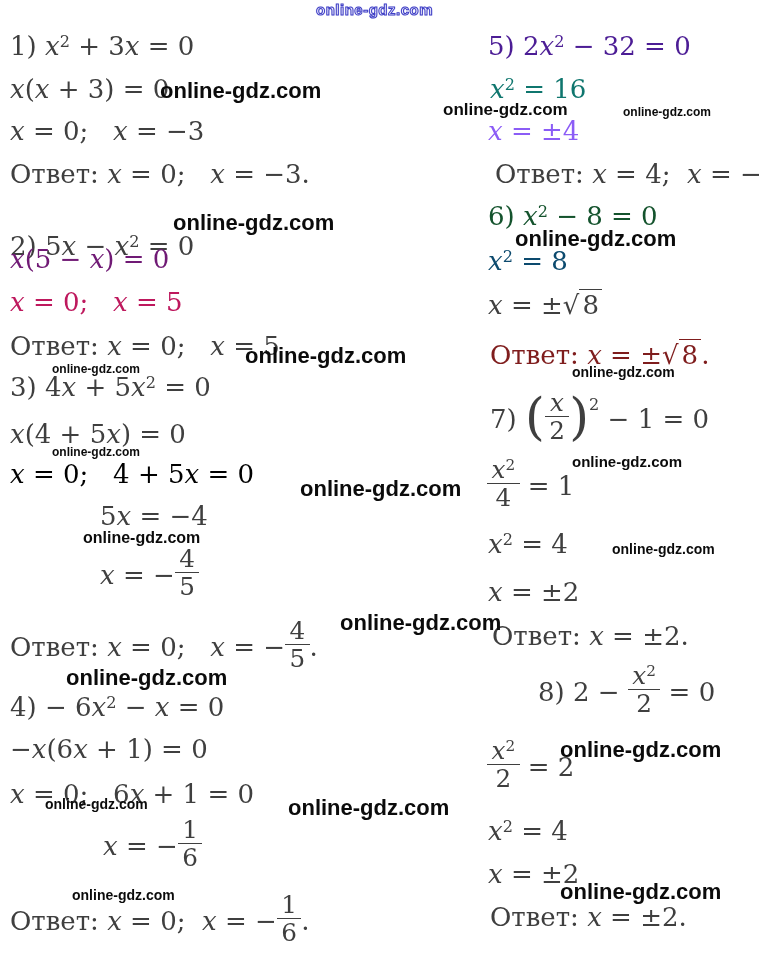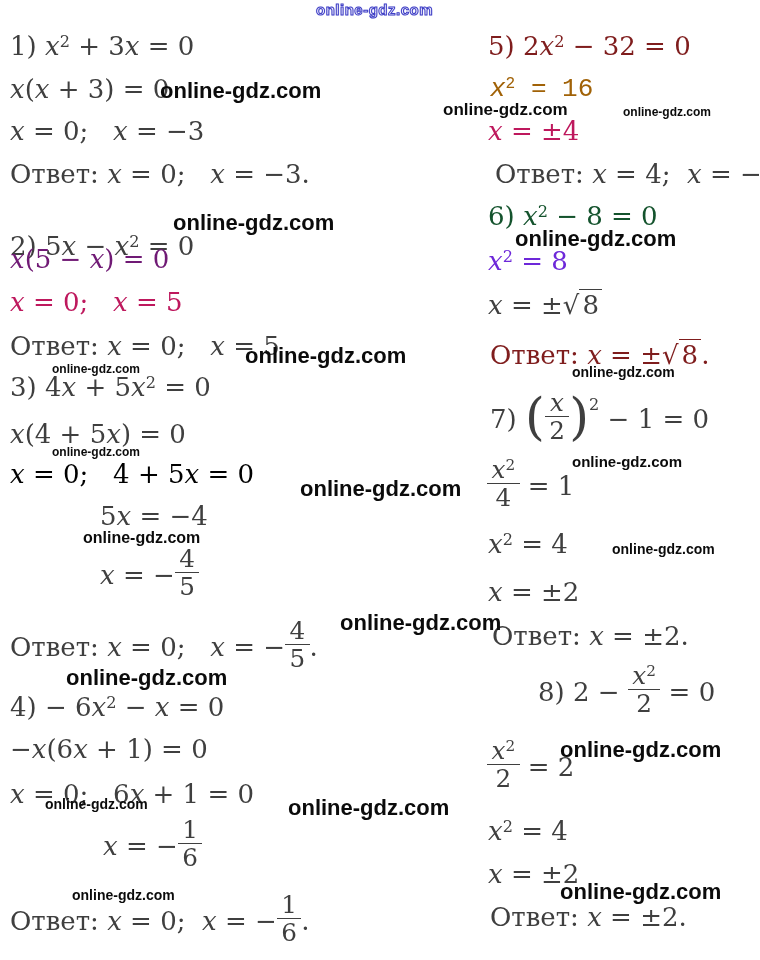--- a/index.html
+++ b/index.html
@@ -62,26 +62,26 @@
       <div class="math-line" style="left: 10px; top: 419px; color: rgb(63, 63, 63);"><span class="it">x</span><span class="rm">(4 + 5</span><span class="it">x</span><span class="rm">) = 0</span></div>
       <div class="math-line" style="left: 10px; top: 459px; color: #000000;"><span class="it">x</span><span class="rm"> = 0;   4 + 5</span><span class="it">x</span><span class="rm"> = 0</span></div>
       <div class="math-line" style="left: 100px; top: 501px; color: rgb(63, 63, 63);"><span class="rm">5</span><span class="it">x</span><span class="rm"> = −4</span></div>
       <div class="math-line" style="left: 100px; top: 550px; color: rgb(63, 63, 63);"><span class="it">x</span><span class="rm"> = −</span><span class="frac"><span class="num"><span class="rm">4</span></span><span class="den"><span class="rm">5</span></span></span></div>
       <div class="math-line" style="left: 10px; top: 622px; color: rgb(63, 63, 63);"><span class="rm">Ответ: </span><span class="it">x</span><span class="rm"> = 0;   </span><span class="it">x</span><span class="rm"> = −</span><span class="frac"><span class="num"><span class="rm">4</span></span><span class="den"><span class="rm">5</span></span></span><span class="rm">.</span></div>
       <div class="math-line" style="left: 10px; top: 692px; color: rgb(63, 63, 63);"><span class="rm">4) − 6</span><span class="it">x</span><span class="sup">2</span><span class="rm"> − </span><span class="it">x</span><span class="rm"> = 0</span></div>
       <div class="math-line" style="left: 10px; top: 734px; color: rgb(63, 63, 63);"><span class="rm">−</span><span class="it">x</span><span class="rm">(6</span><span class="it">x</span><span class="rm"> + 1) = 0</span></div>
       <div class="math-line" style="left: 10px; top: 779px; color: rgb(63, 63, 63);"><span class="it">x</span><span class="rm"> = 0;   6</span><span class="it">x</span><span class="rm"> + 1 = 0</span></div>
       <div class="math-line" style="left: 103px; top: 821px; color: rgb(63, 63, 63);"><span class="it">x</span><span class="rm"> = −</span><span class="frac"><span class="num"><span class="rm">1</span></span><span class="den"><span class="rm">6</span></span></span></div>
       <div class="math-line" style="left: 10px; top: 896px; color: rgb(63, 63, 63);"><span class="rm">Ответ: </span><span class="it">x</span><span class="rm"> = 0;  </span><span class="it">x</span><span class="rm"> = −</span><span class="frac"><span class="num"><span class="rm">1</span></span><span class="den"><span class="rm">6</span></span></span><span class="rm">.</span></div>
-      <div class="math-line" style="left: 488px; top: 31px; color: #7f1d1d;"><span class="rm">5) 2</span><span class="it">x</span><span class="sup">2</span><span class="rm"> − 32 = 0</span></div>
-      <div class="math-line" style="left: 490px; top: 74px; color: #a16207; font-family: Liberation Mono, monospace;"><span class="it">x</span><span class="sup">2</span><span class="rm"> = 16</span></div>
-      <div class="math-line" style="left: 488px; top: 116px; color: #be185d;"><span class="it">x</span><span class="rm"> = ±4</span></div>
+      <div class="math-line" style="left: 488px; top: 31px; color: #4c1d95;"><span class="rm">5) 2</span><span class="it">x</span><span class="sup">2</span><span class="rm"> − 32 = 0</span></div>
+      <div class="math-line" style="left: 490px; top: 74px; color: #0f766e;"><span class="it">x</span><span class="sup">2</span><span class="rm"> = 16</span></div>
+      <div class="math-line" style="left: 488px; top: 116px; color: #8b5cf6;"><span class="it">x</span><span class="rm"> = ±4</span></div>
       <div class="math-line" style="left: 495px; top: 159px; color: rgb(63, 63, 63);"><span class="rm">Ответ: </span><span class="it">x</span><span class="rm"> = 4;  </span><span class="it">x</span><span class="rm"> = −4.</span></div>
       <div class="math-line" style="left: 488px; top: 201px; color: #14532d;"><span class="rm">6) </span><span class="it">x</span><span class="sup">2</span><span class="rm"> − 8 = 0</span></div>
-      <div class="math-line" style="left: 488px; top: 246px; color: #6d28d9;"><span class="it">x</span><span class="sup">2</span><span class="rm"> = 8</span></div>
+      <div class="math-line" style="left: 488px; top: 246px; color: #0c4a6e;"><span class="it">x</span><span class="sup">2</span><span class="rm"> = 8</span></div>
       <div class="math-line" style="left: 488px; top: 290px; color: rgb(63, 63, 63);"><span class="it">x</span><span class="rm"> = ±</span><span class="sqrt"><span class="rad">√</span><span class="bar"><span class="rm">8</span></span></span></div>
       <div class="math-line" style="left: 490px; top: 340px; color: #7f1d1d; text-align: center;"><span class="rm">Ответ: </span><span class="it">x</span><span class="rm"> = ±</span><span class="sqrt"><span class="rad">√</span><span class="bar"><span class="rm">8</span></span></span><span class="rm">.</span></div>
       <div class="math-line" style="left: 490px; top: 394px; color: rgb(63, 63, 63);"><span class="rm">7) </span><span class="bp">(</span><span class="frac"><span class="num"><span class="it">x</span></span><span class="den"><span class="rm">2</span></span></span><span class="bp">)</span><span class="bsup">2</span><span class="rm"> − 1 = 0</span></div>
       <div class="math-line" style="left: 487px; top: 461px; color: rgb(63, 63, 63);"><span class="frac"><span class="num"><span class="it">x</span><span class="sup">2</span></span><span class="den"><span class="rm">4</span></span></span><span class="rm"> = 1</span></div>
       <div class="math-line" style="left: 488px; top: 529px; color: rgb(63, 63, 63);"><span class="it">x</span><span class="sup">2</span><span class="rm"> = 4</span></div>
       <div class="math-line" style="left: 488px; top: 577px; color: rgb(63, 63, 63);"><span class="it">x</span><span class="rm"> = ±2</span></div>
       <div class="math-line" style="left: 492px; top: 621px; color: rgb(63, 63, 63);"><span class="rm">Ответ: </span><span class="it">x</span><span class="rm"> = ±2.</span></div>
       <div class="math-line" style="left: 490px; top: 667px; color: rgb(63, 63, 63); margin-left: 48px;"><span class="rm">8) 2 − </span><span class="frac"><span class="num"><span class="it">x</span><span class="sup">2</span></span><span class="den"><span class="rm">2</span></span></span><span class="rm"> = 0</span></div>
       <div class="math-line" style="left: 487px; top: 742px; color: rgb(63, 63, 63);"><span class="frac"><span class="num"><span class="it">x</span><span class="sup">2</span></span><span class="den"><span class="rm">2</span></span></span><span class="rm"> = 2</span></div>
       <div class="math-line" style="left: 488px; top: 816px; color: rgb(63, 63, 63);"><span class="it">x</span><span class="sup">2</span><span class="rm"> = 4</span></div>

